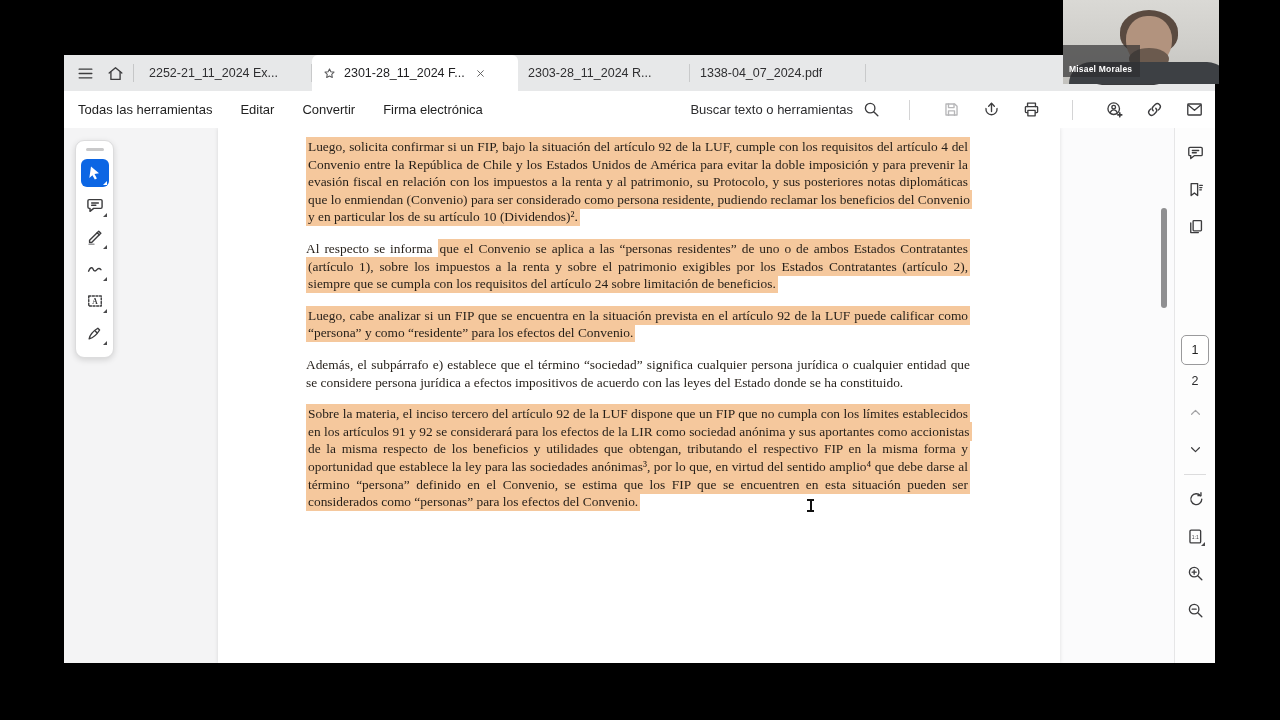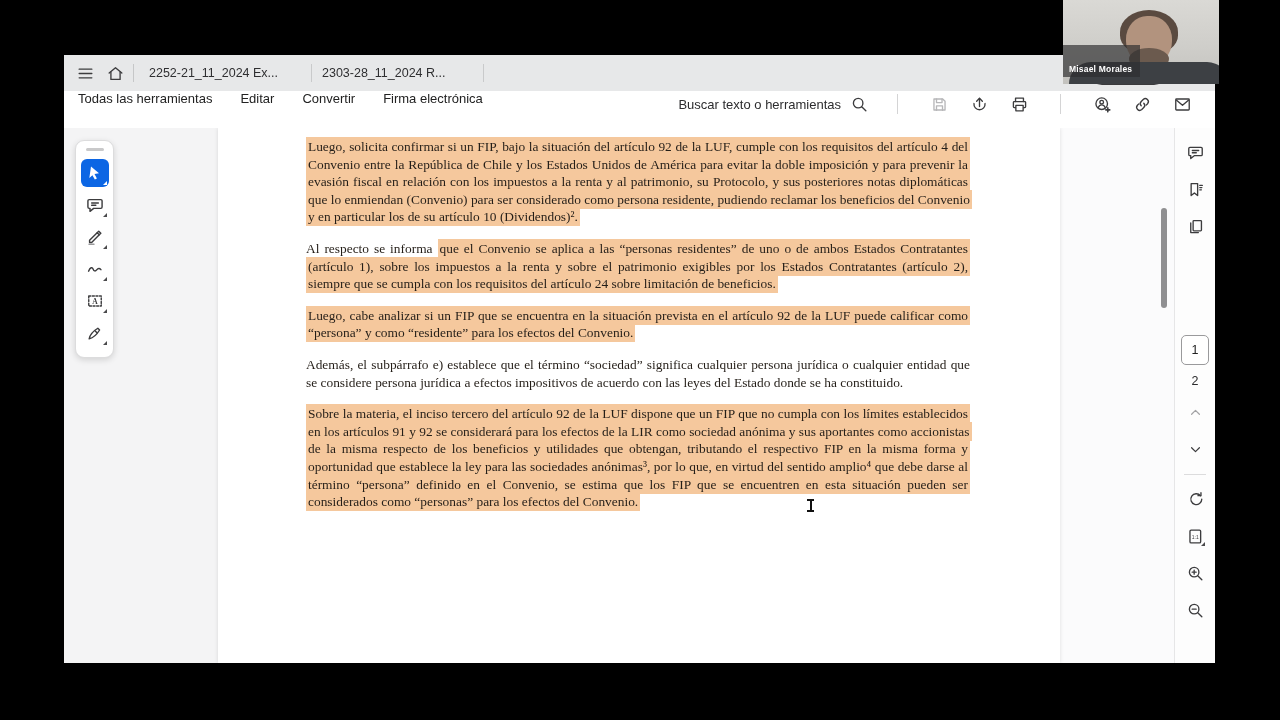--- a/index.html
+++ b/index.html
@@ -18,24 +18,24 @@
   .tab.active{background:#fff;border-radius:6px 6px 0 0;color:#1f1f21;}
   .tab:not(.active)::after{content:"";position:absolute;right:0;top:9px;height:18px;width:1px;background:#c9cacb;}
   .tab .star{margin-right:7px;display:flex;}
   .tab .closex{margin-left:9px;display:flex;}
   .crear{margin-left:auto;height:24px;border:1.5px solid #3a3a3c;border-radius:13px;display:flex;align-items:center;
          gap:5px;padding:0 12px;font-size:12.5px;color:#222;background:transparent;flex:0 0 auto;}
   .dots{margin:0 14px 0 18px;flex:0 0 auto;display:flex;}
 
   
   .menubar{position:absolute;left:0;top:36px;width:100%;height:37px;background:#fff;border-bottom:1px solid #e2e2e3;
-           display:flex;align-items:flex-start;}
+           display:flex;align-items:center;}
   .menus{display:flex;align-items:center;gap:28px;padding-left:14px;font-size:13px;color:#222;}
   .menu-item{white-space:nowrap;cursor:default;}
-  .mb-right{margin-left:auto;display:flex;align-items:center;gap:28px;padding-right:20px;}
+  .mb-right{margin-left:auto;display:flex;align-items:center;gap:28px;padding-right:8px;}
   .searchbox{display:flex;align-items:center;gap:8px;font-size:13px;color:#2c2c2e;white-space:nowrap;}
   .mb-sep{width:1px;height:20px;background:#d4d4d5;}
 
   
   .content{position:absolute;left:0;top:73px;width:100%;height:535px;background:#f4f4f5;overflow:hidden;}
   .content-right{position:absolute;left:996px;top:0;width:115px;height:100%;background:#fbfbfc;}
   .page{position:absolute;left:154px;top:0;width:842px;height:535px;background:#fff;box-shadow:0 0 4px rgba(0,0,0,.12);}
   .textcol{position:absolute;left:88px;top:10px;width:664px;color:#241e18;
            font-family:"Liberation Serif",serif;font-size:13.4px;line-height:17.6px;text-align:justify;}
   .para{margin:0 0 14px 0;}
@@ -96,22 +96,38 @@
           <svg width="19" height="19" viewBox="0 0 24 24" fill="none" stroke="#3c3c3e" stroke-width="1.7" stroke-linecap="round" stroke-linejoin="round">
             <path d="M4 11.5 12 4.6l8 6.9"></path>
             <path d="M6.2 10.2V19.5h11.6V10.2"></path>
           </svg>
         </div>
       <div class="tb-sep"></div>
       <div id="tabs" style="display:flex;height:36px;align-items:center;">
           <div class="tab" style="width: 153px;">
             <span class="tlabel">2252-21_11_2024 Ex...</span>
           </div>
+          <div class="tab active" style="width: 186px;">
+            <div class="star">
+              <svg width="15" height="15" viewBox="0 0 24 24" fill="none" stroke="#3c3c3e" stroke-width="1.7" stroke-linecap="round" stroke-linejoin="round" style="stroke:#5a5a5c">
+                <path d="M12 4.6l2.2 4.5 5 .7-3.6 3.5.9 5-4.5-2.4-4.5 2.4.9-5-3.6-3.5 5-.7z"></path>
+              </svg>
+            </div>
+            <span class="tlabel">2301-28_11_2024 F...</span>
+            <div class="closex">
+              <svg width="13" height="13" viewBox="0 0 24 24" fill="none" stroke="#3c3c3e" stroke-width="1.7" stroke-linecap="round" stroke-linejoin="round" style="stroke:#5a5a5c">
+                <path d="M6.8 6.8l10.4 10.4M17.2 6.8 6.8 17.2"></path>
+              </svg>
+            </div>
+          </div>
           <div class="tab" style="width: 152px; border-radius: 9px;">
             <span class="tlabel">2303-28_11_2024 R...</span>
+          </div>
+          <div class="tab" style="width: 156px;">
+            <span class="tlabel">1338-04_07_2024.pdf</span>
           </div>
         </div>
       <button class="crear">
         <span class="icon-btn" style="width:14px;height:14px">
             <svg width="14" height="14" viewBox="0 0 24 24" fill="none" stroke="#3c3c3e" stroke-width="1.7" stroke-linecap="round" stroke-linejoin="round" style="stroke-width:2.2">
               <path d="M12 5v14M5 12h14"></path>
             </svg>
           </span>
         <span>Crear</span>
       </button>

